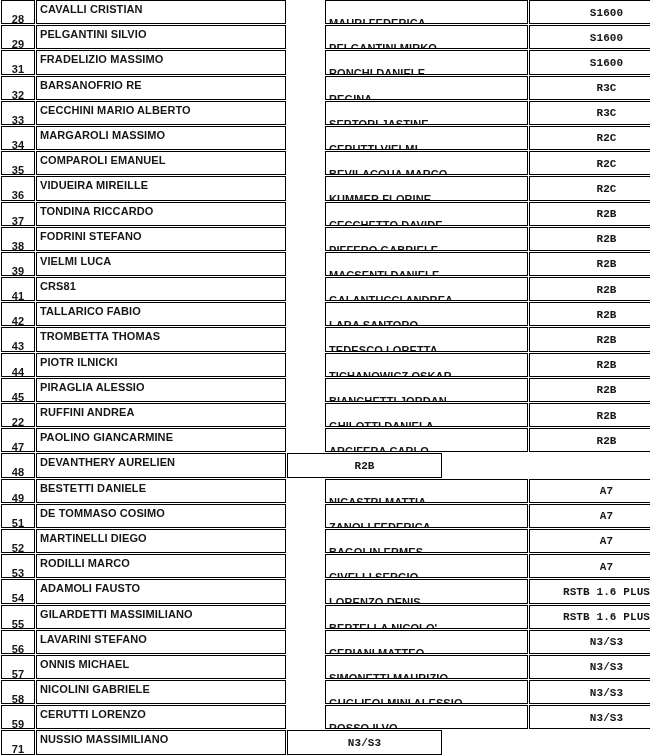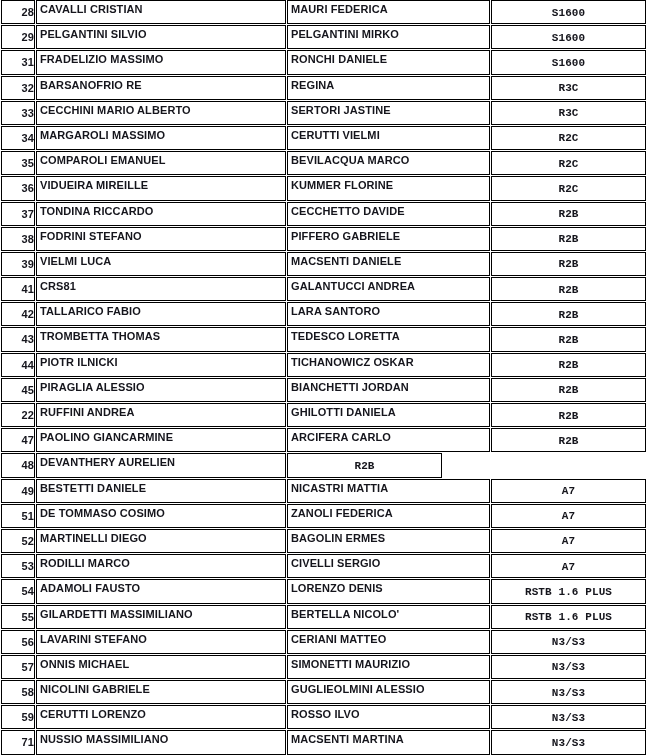--- a/index.html
+++ b/index.html
@@ -32,30 +32,31 @@
     background: #ffffff;
     font-size: 11px;
     font-weight: bold;
     color: #15151c;
     letter-spacing: 0.1px;
     overflow: hidden;
     white-space: nowrap;
   }
   .cell.num {
     width: 34px;
-    text-align: right;
-    padding-top: 5px;
+    text-align: center;
+    padding-top: 12px;
   }
   .cell.driver {
     width: 250px;
     padding: 2px 0 0 3px;
   }
   .cell.codriver {
     width: 203px;
-    padding: 2px 0 0 3px;
+    padding: 16px 0 0 3px;
+    margin-left: 38px;
   }
   .cell.cat {
     width: 155px;
     text-align: center;
     padding-top: 5.5px;
     font-family: Liberation Mono, monospace;
   }
 </style>
 </head>
 <body>
@@ -230,16 +231,15 @@
     </div>
     <div class="row">
       <div class="cell num">59</div>
       <div class="cell driver">CERUTTI LORENZO</div>
       <div class="cell codriver">ROSSO ILVO</div>
       <div class="cell cat">N3/S3</div>
     </div>
     <div class="row">
       <div class="cell num">71</div>
       <div class="cell driver">NUSSIO MASSIMILIANO</div>
-      <div class="cell codriver">MACSENTI MARTINA</div>
       <div class="cell cat">N3/S3</div>
     </div>
   </div>
 
 </body></html>

